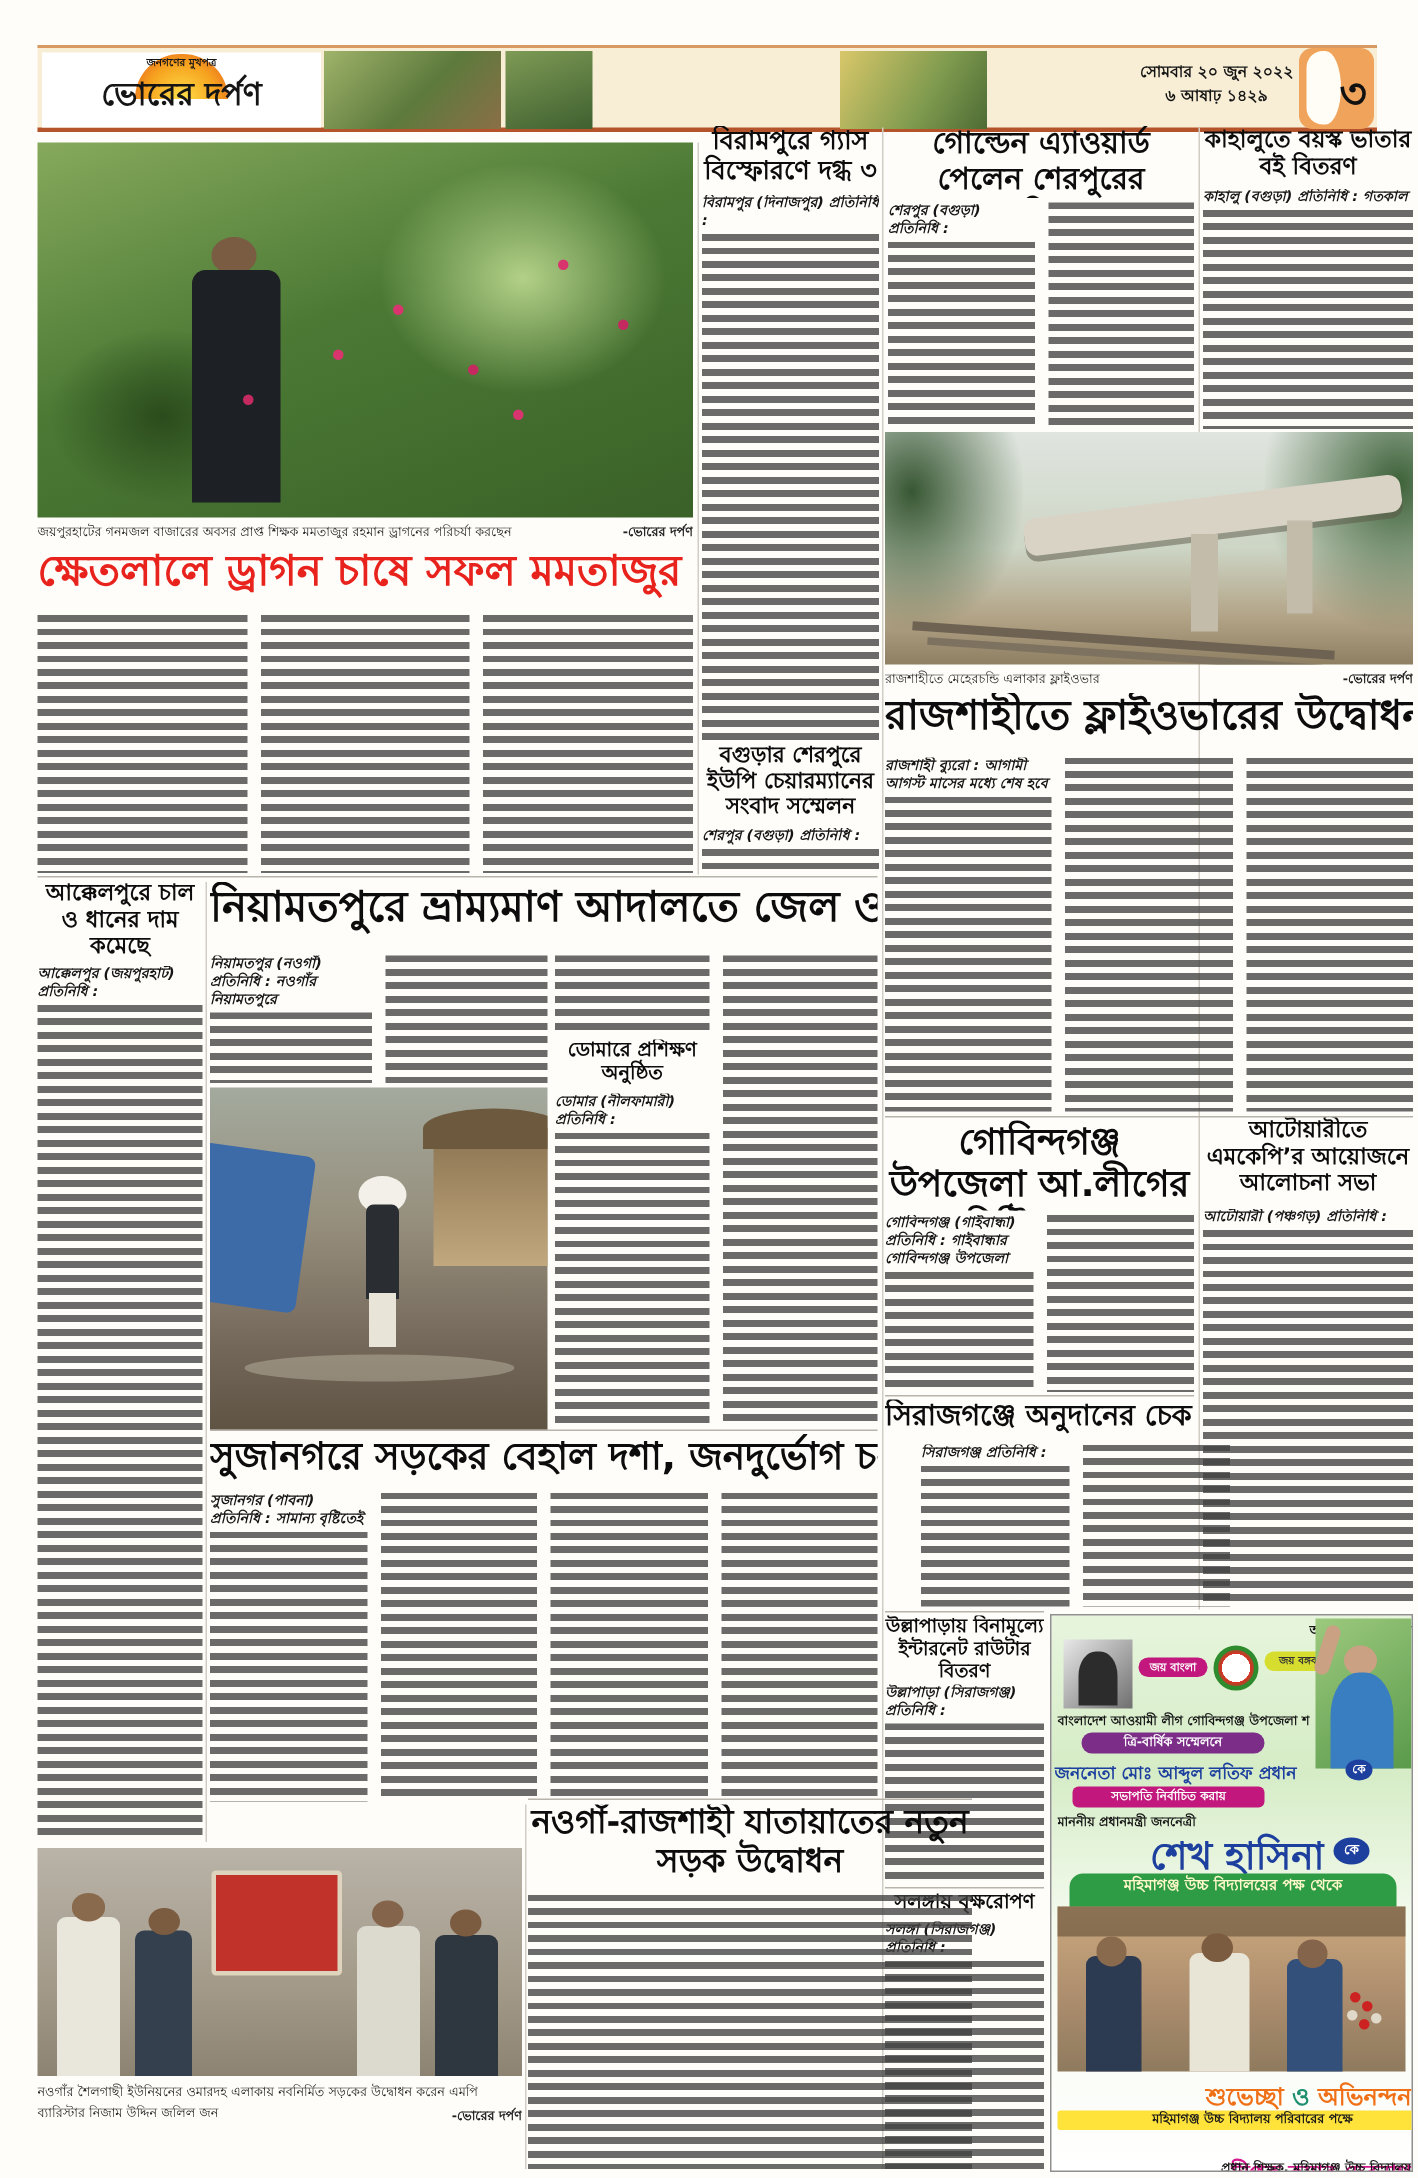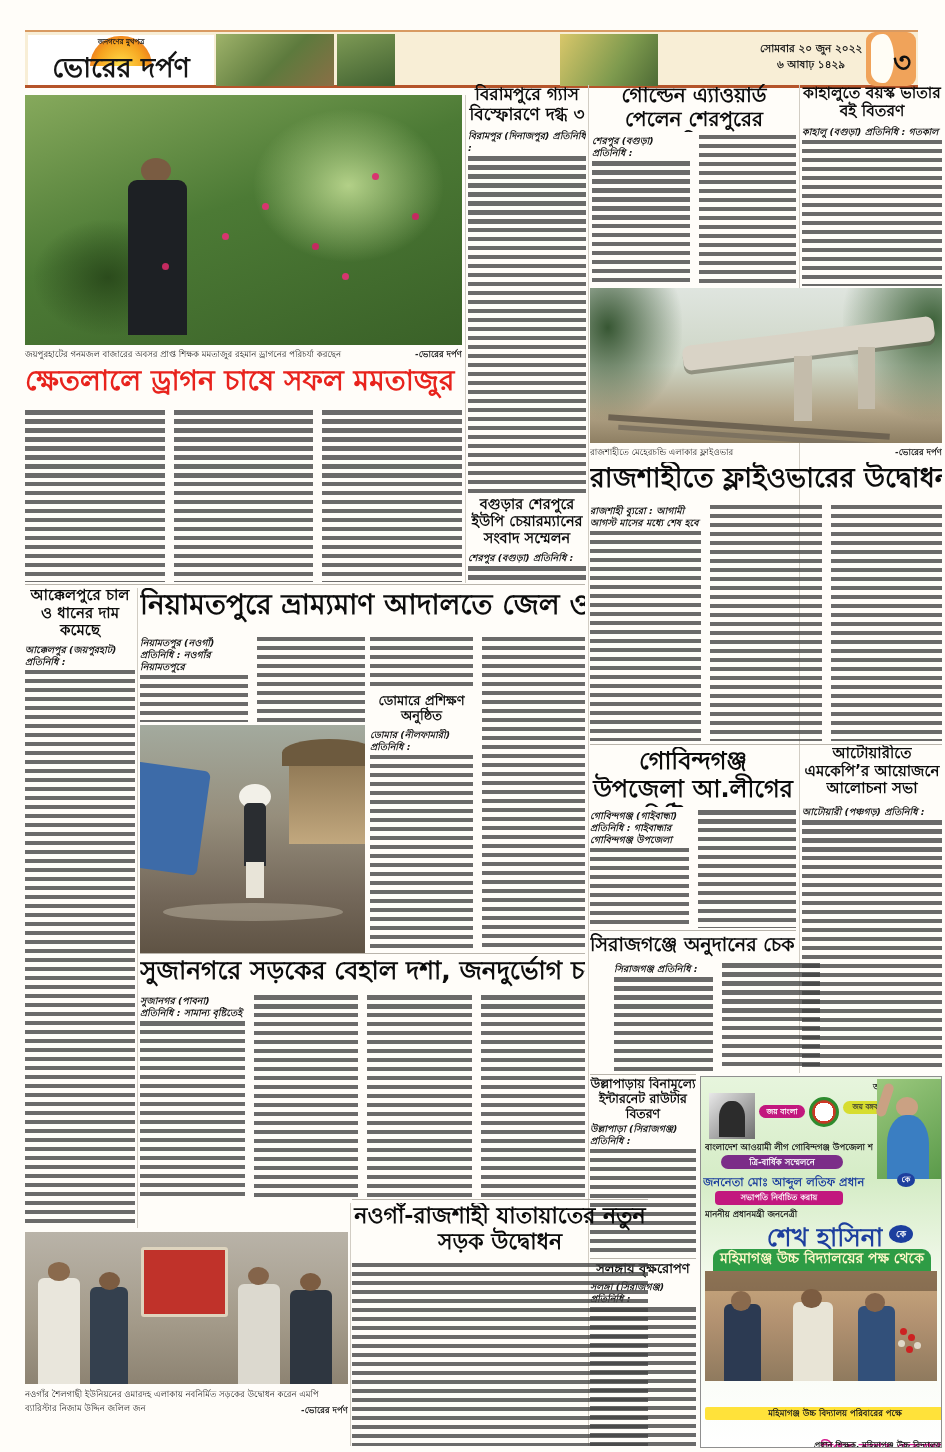--- a/index.html
+++ b/index.html
@@ -24,21 +24,21 @@
   .adtxt{position:absolute;text-align:right;font-weight:bold;overflow:hidden;white-space:nowrap}
 </style>
 </head>
 <body>
 
 <div class="abs" style="left:25px;top:30px;width:893px;height:58px;background:#f8eed6;border-top:2px solid #d89a62;border-bottom:3px solid #b5542a">
 
   <div class="abs" style="left:3px;top:3px;width:186px;height:50px;background:#fff;text-align:center">
     <div class="abs" style="left:50%;top:1px;transform:translateX(-50%);width:62px;height:30px;border-radius:31px 31px 0 0;background:radial-gradient(circle at 50% 100%,#ffe04a 0%,#f6a21f 55%,#e5541e 100%)"></div>
     <div class="abs" style="left:0;top:1px;width:100%;font-size:7px;font-weight:bold">জনগণের মুখপত্র</div>
-    <div class="abs one" style="left:0;top:12px;width:100%;font-size:27px;font-weight:bold;overflow:hidden">ভোরের দর্পণ</div>
+    <div class="abs one" style="left:0;top:12px;width:100%;font-size:21px;font-weight:bold;overflow:hidden">ভোরের দর্পণ</div>
   </div>
 
   <div class="abs" style="left:191px;top:2px;width:118px;height:52px;background:linear-gradient(135deg,#9fb36a,#5d7a3d 55%,#8a6f46)"></div>
   <div class="abs" style="left:312px;top:2px;width:58px;height:52px;background:linear-gradient(160deg,#7e9a55,#3f6030)"></div>
 
   <div class="abs" style="left:535px;top:2px;width:98px;height:52px;background:linear-gradient(120deg,#d9c76a,#7e9a4e 60%,#4e6b35)"></div>
 
   <div class="abs" style="left:735px;top:8px;width:102px;height:40px;text-align:center;font-size:10.5px;font-weight:bold;line-height:1.55">
     <div class="one" style="overflow:hidden">সোমবার ২০ জুন ২০২২</div>
     <div class="one" style="overflow:hidden">৬ আষাঢ় ১৪২৯</div>
@@ -273,27 +273,32 @@
     <div class="ph-shape" style="left:4%;top:4%;width:16%;height:34%;background:#caa183;border-radius:8px;transform:rotate(18deg)"></div>
   </div>
   <div class="adtxt" style="left:4px;top:64px;width:168px;font-size:8.5px;text-align:left">বাংলাদেশ আওয়ামী লীগ গোবিন্দগঞ্জ উপজেলা শাখার</div>
   <div class="pill" style="position:absolute;left:20px;top:78px;width:122px;height:14px;background:#7b2d88;color:#fff;font-size:8.5px;line-height:15px">ত্রি-বার্ষিক সম্মেলনে</div>
   <div class="adtxt" style="left:2px;top:97px;width:190px;font-size:11.5px;color:#1d3f9e;text-align:left">জননেতা মোঃ আব্দুল লতিফ প্রধান</div>
   <div class="pill" style="position:absolute;left:196px;top:96px;width:18px;height:14px;background:#1d3f9e;color:#fff;font-size:8px;line-height:14px;border-radius:50%">কে</div>
   <div class="pill" style="position:absolute;left:14px;top:114px;width:128px;height:14px;background:#c2187e;color:#fff;font-size:8px;line-height:14px;border-radius:4px">সভাপতি নির্বাচিত করায়</div>
   <div class="adtxt" style="left:4px;top:131px;width:150px;font-size:8.5px;text-align:left">মাননীয় প্রধানমন্ত্রী জননেত্রী</div>
   <div class="adtxt" style="left:6px;top:141px;width:176px;font-size:25px;color:#1d3f9e">শেখ হাসিনা</div>
   <div class="pill" style="position:absolute;left:188px;top:148px;width:24px;height:18px;background:#1d3f9e;color:#fff;font-size:9px;line-height:18px;border-radius:50%">কে</div>
-  <div class="pill" style="position:absolute;left:12px;top:172px;width:218px;height:32px;background:#2e9c45;color:#fff8c8;font-size:14px;line-height:18px">মহিমাগঞ্জ উচ্চ বিদ্যালয়ের পক্ষ থেকে</div>
+  <div class="pill" style="position:absolute;left:12px;top:172px;width:218px;height:32px;background:#2e9c45;color:#fff8c8;font-size:10px;line-height:18px">মহিমাগঞ্জ উচ্চ বিদ্যালয়ের পক্ষ থেকে</div>
   <div class="abs" style="left:4px;top:194px;width:232px;height:110px;background:linear-gradient(180deg,#caa97e 0%,#b39271 45%,#8f7a5e 100%)">
     <div class="ph-shape" style="left:0;top:0;width:100%;height:18%;background:rgba(90,70,50,.55)"></div>
     <div class="ph-shape" style="left:8%;top:30%;width:16%;height:70%;background:#2c3a52;border-radius:6px 6px 0 0"></div>
     <div class="ph-shape" style="left:11%;top:18%;width:9%;height:18%;background:#8a6a4d;border-radius:50%"></div>
     <div class="ph-shape" style="left:38%;top:28%;width:17%;height:72%;background:#e8e4d6;border-radius:6px 6px 0 0"></div>
     <div class="ph-shape" style="left:41.5%;top:16%;width:9%;height:18%;background:#7c5c41;border-radius:50%"></div>
     <div class="ph-shape" style="left:66%;top:32%;width:16%;height:68%;background:#32507a;border-radius:6px 6px 0 0"></div>
     <div class="ph-shape" style="left:69%;top:20%;width:8.5%;height:17%;background:#84644a;border-radius:50%"></div>
     <div class="ph-shape" style="left:84%;top:52%;width:7px;height:7px;border-radius:50%;background:#cc2222;box-shadow:8px 6px 0 #cc2222,-2px 12px 0 #e0d8c8,6px 18px 0 #cc2222,14px 14px 0 #e0d8c8"></div>
   </div>
+  <div class="adtxt" style="left:0;top:308px;width:100%;font-size:16px">
+    <span style="color:#f07018">শুভেচ্ছা</span>
+    <span style="color:#1f8f6f">ও</span>
+    <span style="color:#f07018">অভিনন্দন</span>
+  </div>
   <div class="pill" style="position:absolute;left:4px;top:330px;width:260px;height:13px;background:#ffe23a;color:#1a1a1a;font-size:8.5px;line-height:13px;border-radius:2px">মহিমাগঞ্জ উচ্চ বিদ্যালয় পরিবারের পক্ষে</div>
   <div class="adtxt" style="left:0;top:360px;width:100%;font-size:15px;color:#d4198c">দীপক কুমার দেবনাথ</div>
   <div class="adtxt" style="left:0;top:362px;width:100%;font-size:8.5px">প্রধান শিক্ষক, মহিমাগঞ্জ উচ্চ বিদ্যালয়</div>
 </div>
 
 </body></html>

